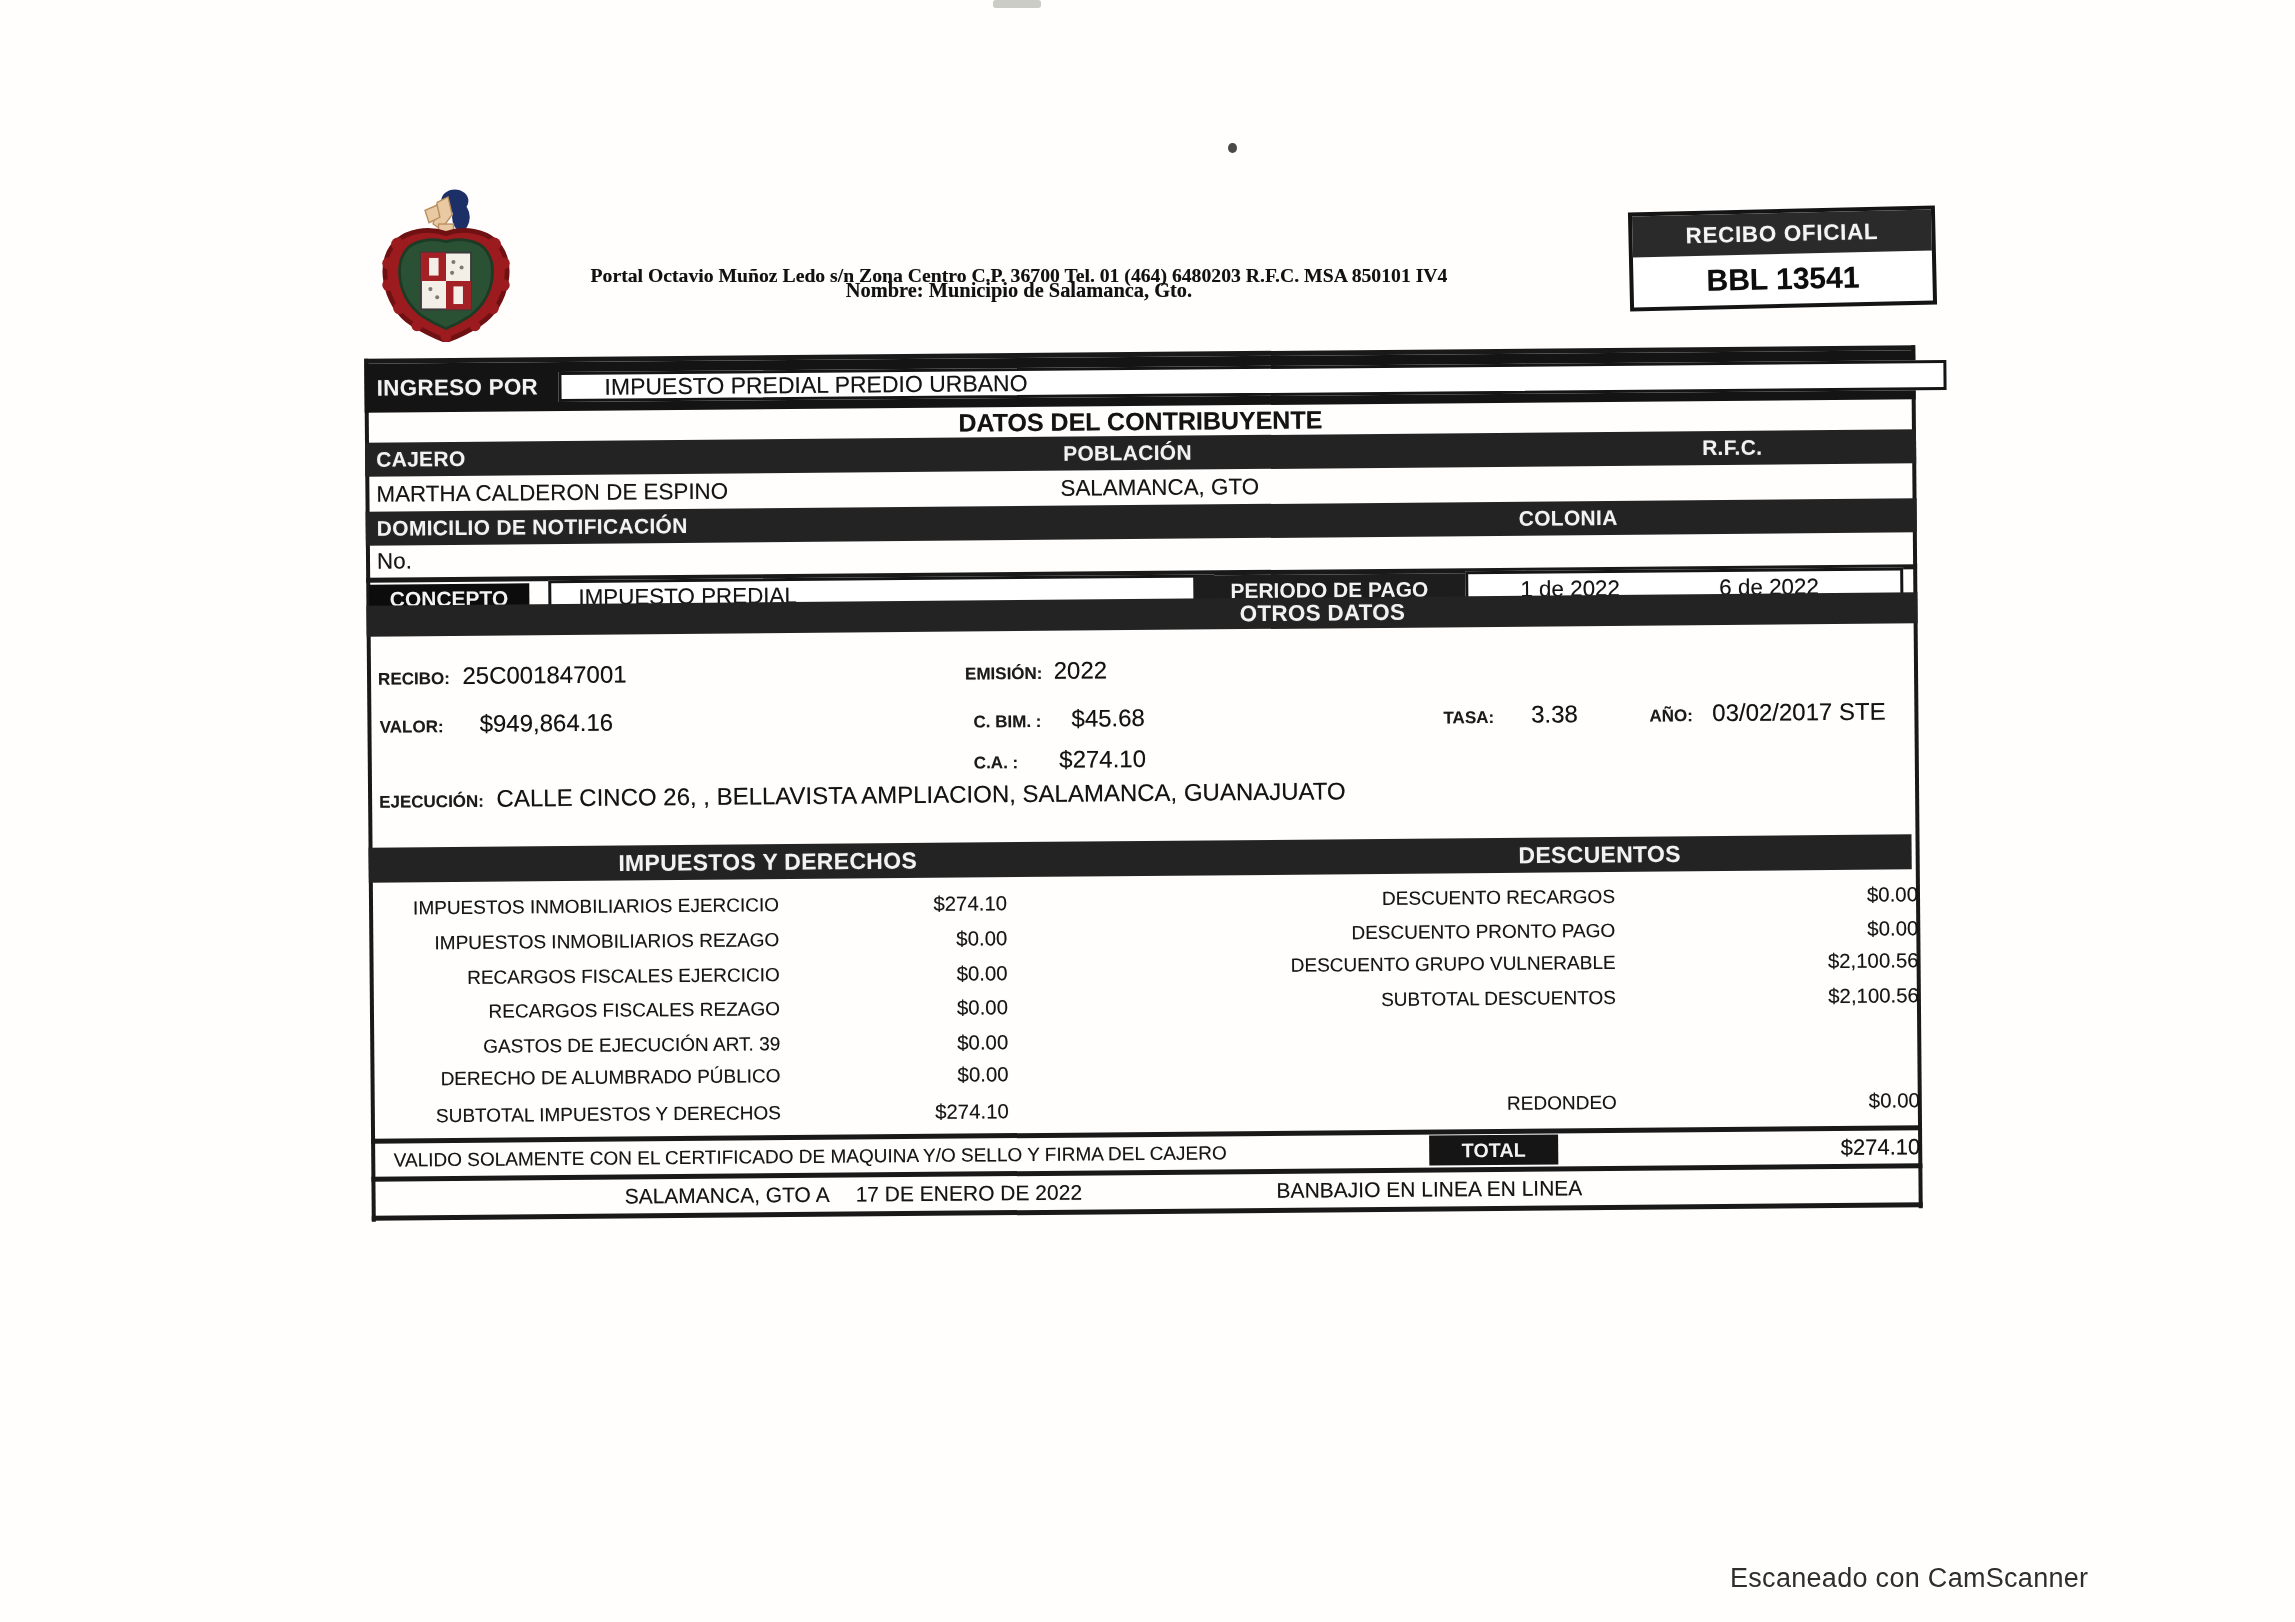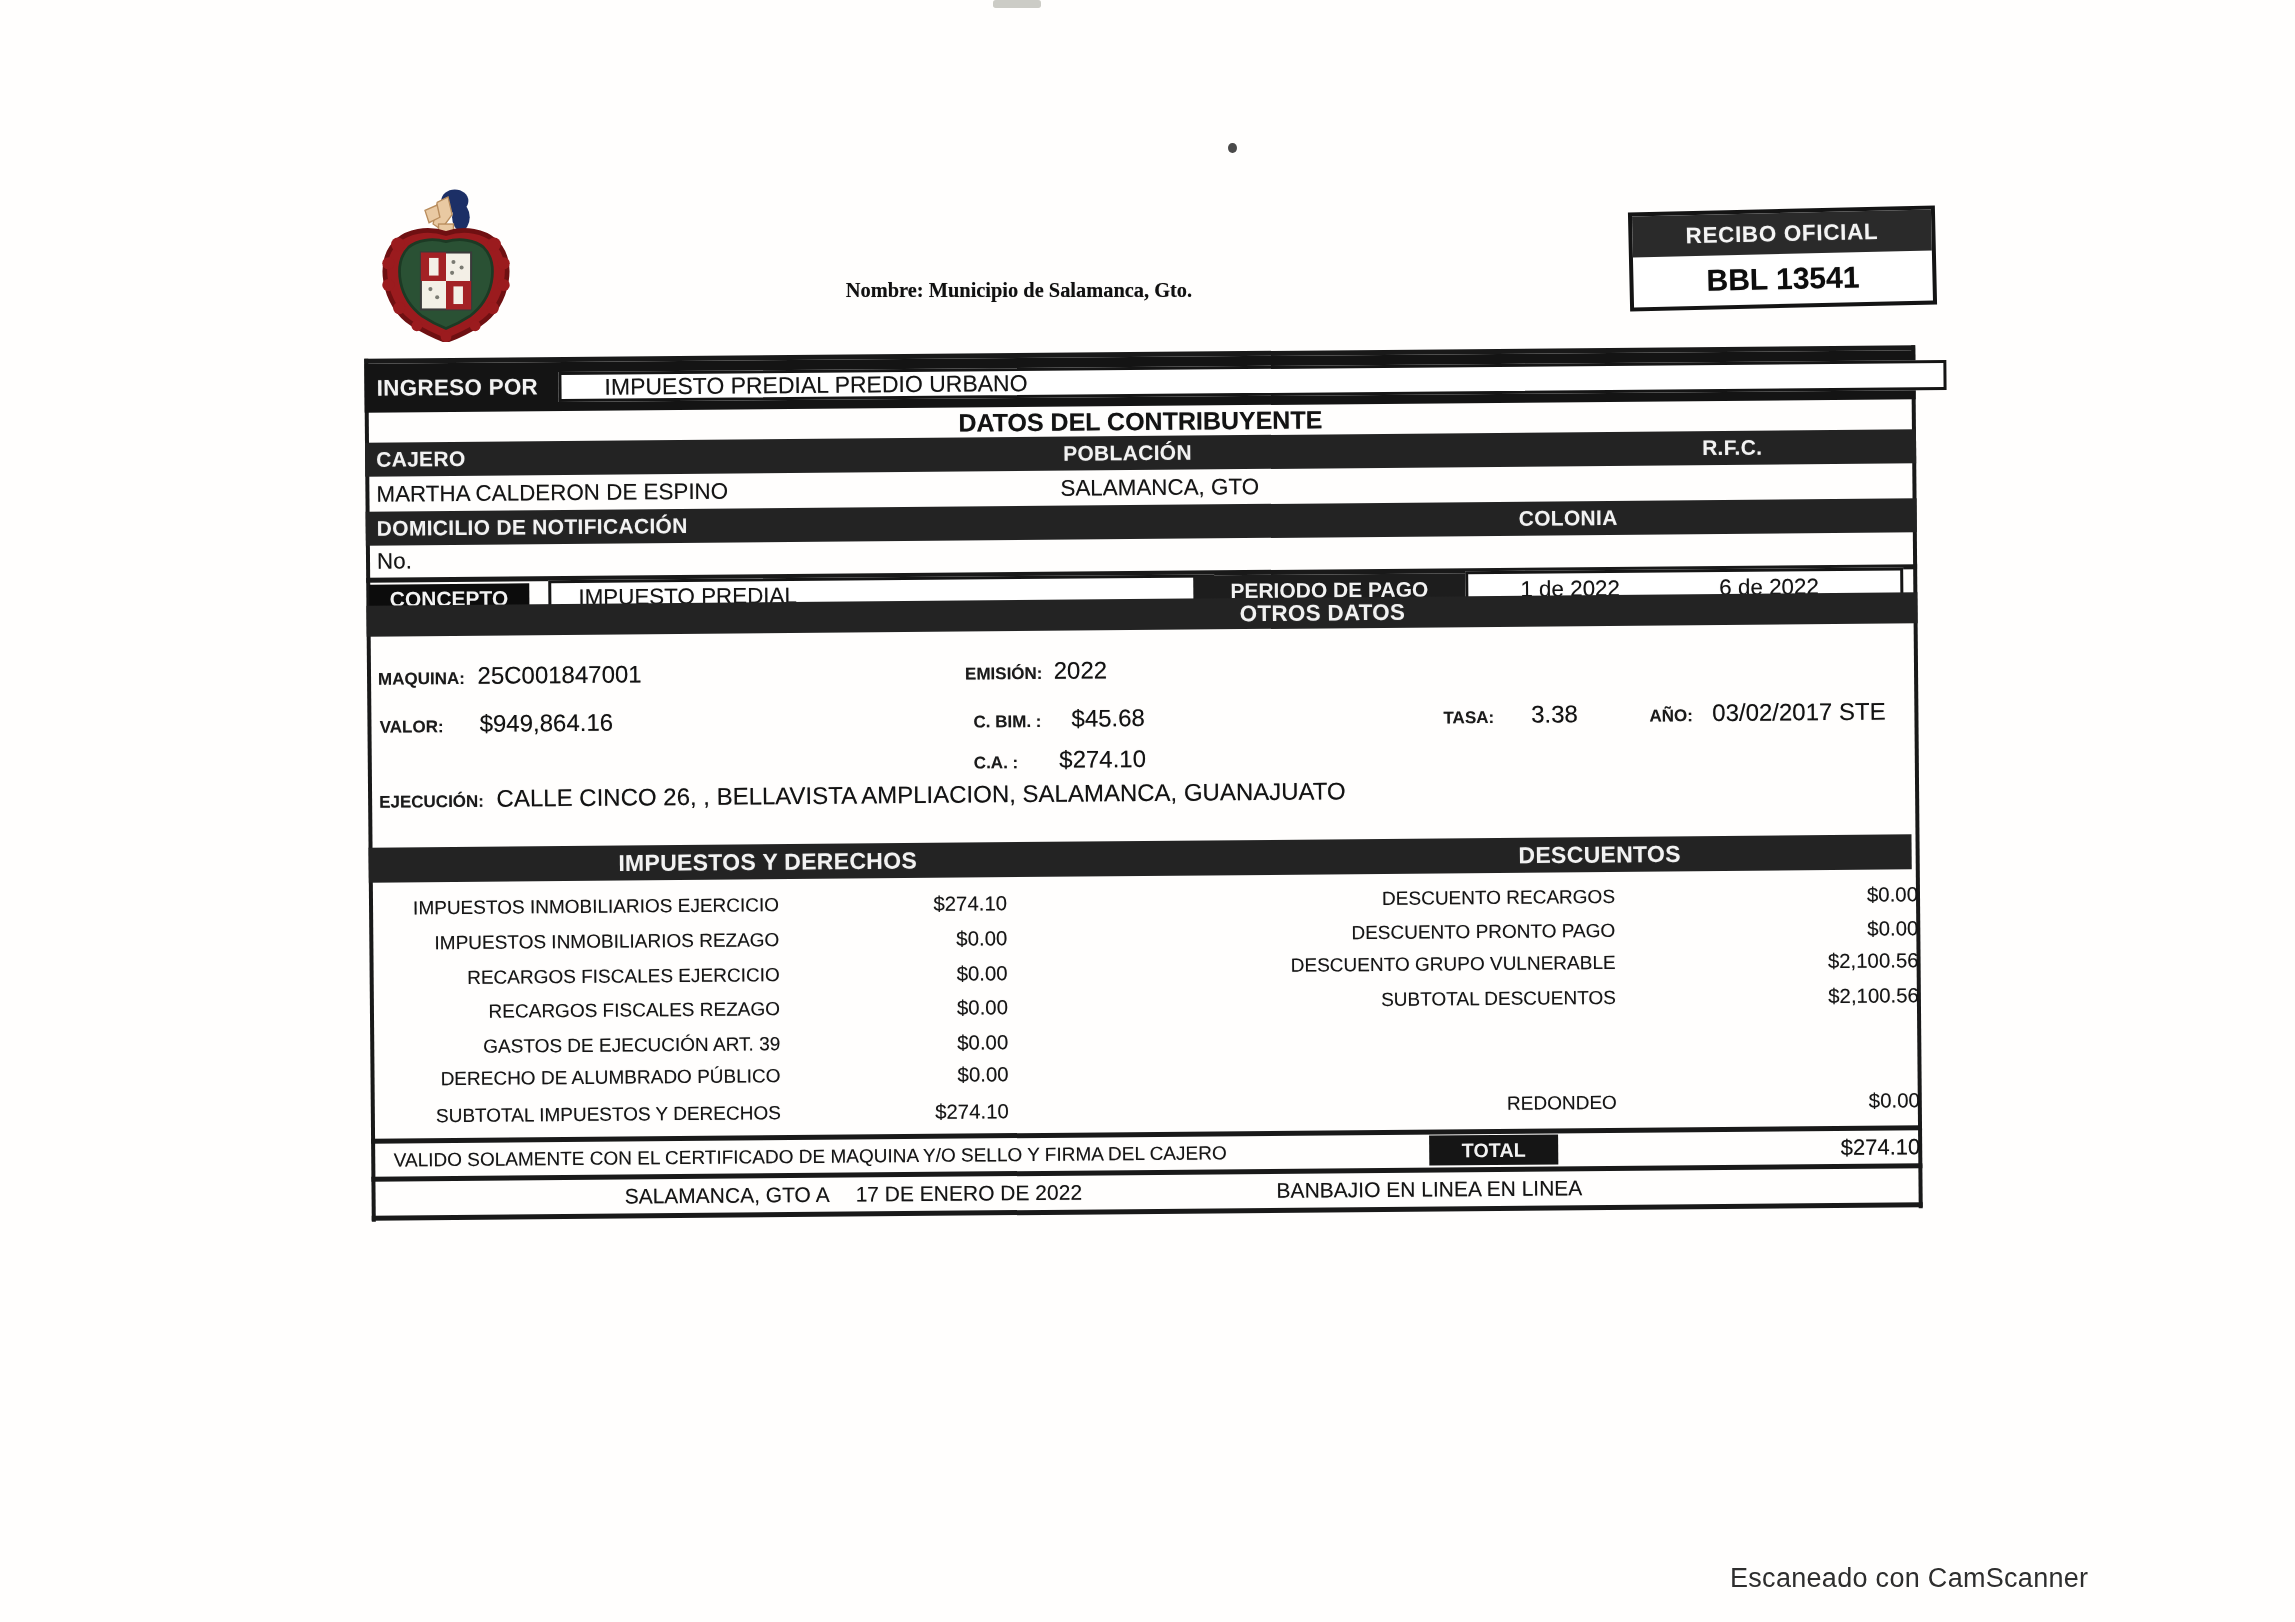--- a/index.html
+++ b/index.html
@@ -96,20 +96,21 @@
       <rect x="84" y="112" width="14" height="26" fill="#f3efe6"></rect>
       <rect x="120" y="154" width="14" height="26" fill="#f3efe6"></rect>
       <circle cx="120" cy="118" r="3" fill="#7a7a72"></circle>
         <circle cx="132" cy="126" r="3" fill="#7a7a72"></circle>
       <circle cx="118" cy="134" r="3" fill="#7a7a72"></circle>
       <circle cx="86" cy="158" r="3" fill="#7a7a72"></circle>
         <circle cx="96" cy="170" r="3" fill="#7a7a72"></circle>
     </svg>
   </div>
 
+  <div class="abs hdr-addr">Portal Octavio Muñoz Ledo s/n Zona Centro C.P. 36700 Tel. 01 (464) 6480203 R.F.C. MSA 850101 IV4</div>
   <div class="abs hdr-name">Nombre: Municipio de Salamanca, Gto.</div>
 
   <div class="abs recibo-box">
     <div class="recibo-band">RECIBO OFICIAL</div>
     <div class="recibo-num">BBL 13541</div>
   </div>
 
   <div class="abs tbl">
 
     <div class="hline" style="top:0;height:5.4px;"></div>
@@ -154,21 +155,21 @@
         <span class="val abs" style="left:52px;">1 de 2022</span>
         <span class="val abs" style="left:251px;">6 de 2022</span>
       </div>
     </div>
 
     <div class="band" style="top:247px;height:31px;">
       <span class="lbl" style="left:956px;transform:translate(-50%,-50%);font-size:22.4px;">OTROS DATOS</span>
     </div>
 
     <div class="abs" style="top:304px;height:27px;left:11px;line-height:27px;">
-      <span class="small-lbl">MAQUINA:</span>
+      <span class="small-lbl">RECIBO:</span>
       <span class="big-val" style="margin-left:9.5px;">25C001847001</span>
     </div>
     <div class="abs" style="top:304px;height:27px;left:598px;line-height:27px;">
       <span class="small-lbl">EMISIÓN:</span>
       <span class="big-val" style="margin-left:8.1px;">2022</span>
     </div>
 
     <div class="abs" style="top:352px;height:28.5px;left:12.2px;line-height:28.5px;">
       <span class="small-lbl">VALOR:</span>
       <span class="big-val" style="margin-left:33px;">$949,864.16</span>

